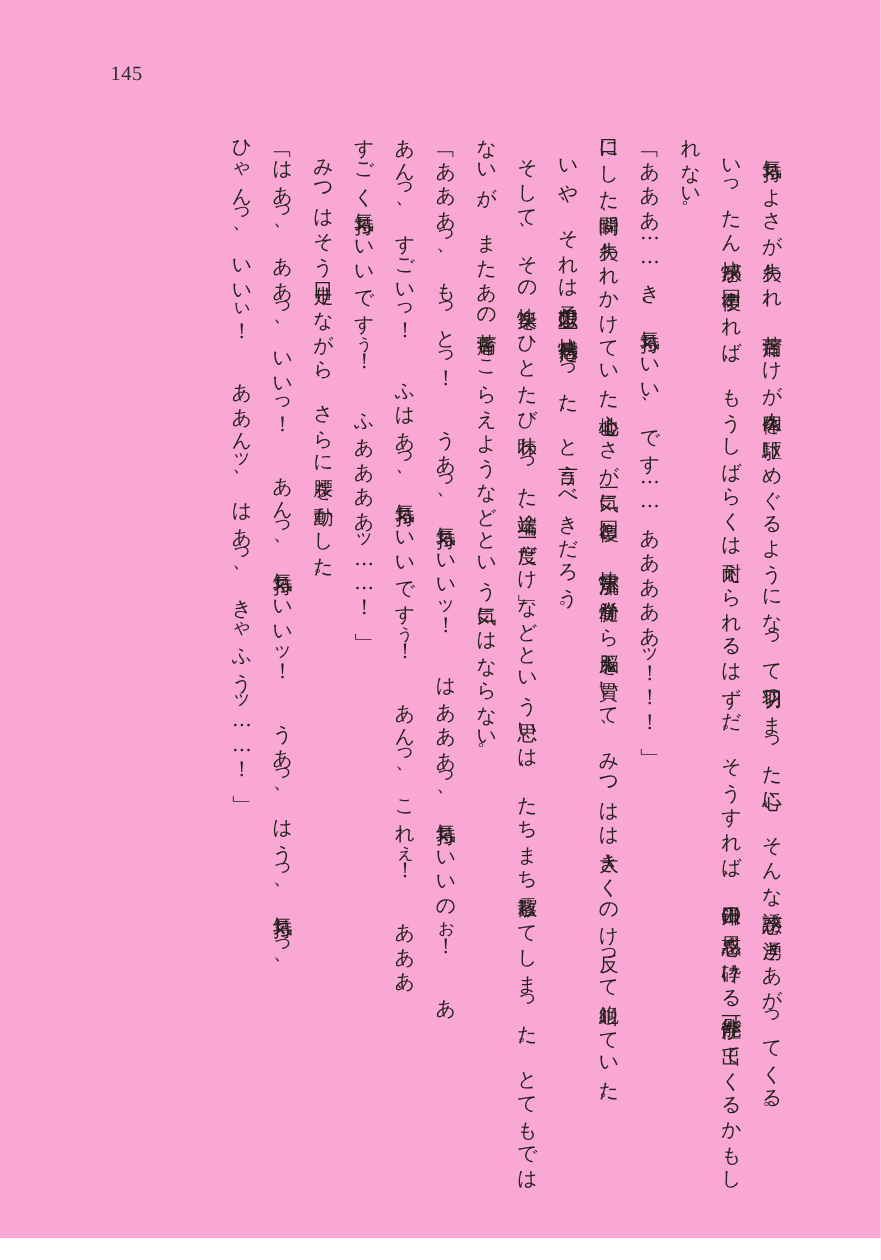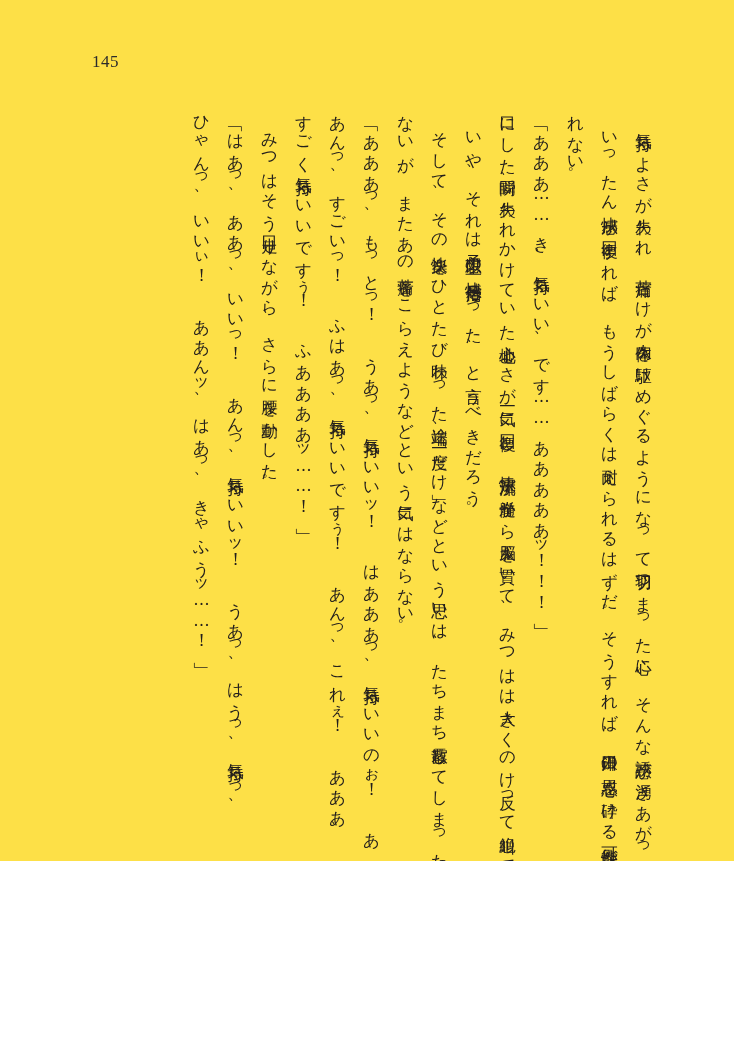--- a/index.html
+++ b/index.html
@@ -6,22 +6,22 @@
     margin: 0;
     padding: 0;
     background: #ffffff;
   }
   body {
     font-family: "Liberation Serif", serif;
   }
   .page {
     position: relative;
     width: 734px;
-    height: 861px;
-    background: #fde047;
+    height: 1032px;
+    background: #f9a8d4;
     overflow: hidden;
     box-sizing: border-box;
     padding-left: 44px;
   }
   .page-number {
     position: absolute;
     top: 52px;
     left: 92px;
     font-size: 17px;
     color: #2b2b2b;

